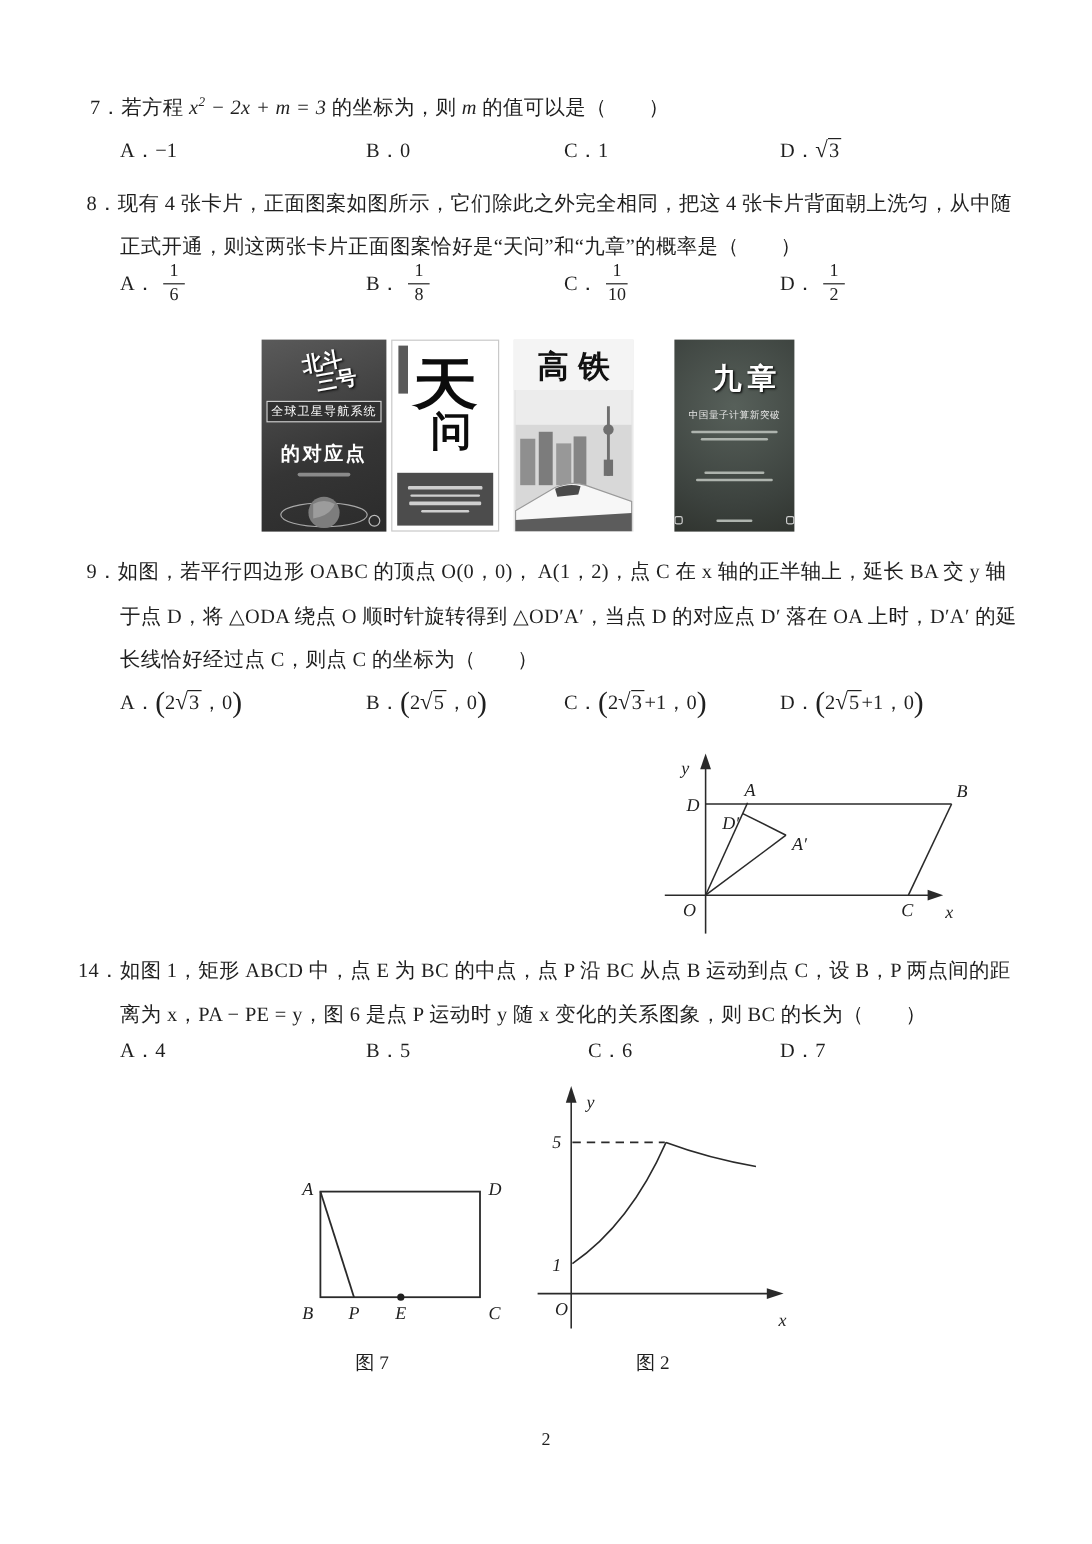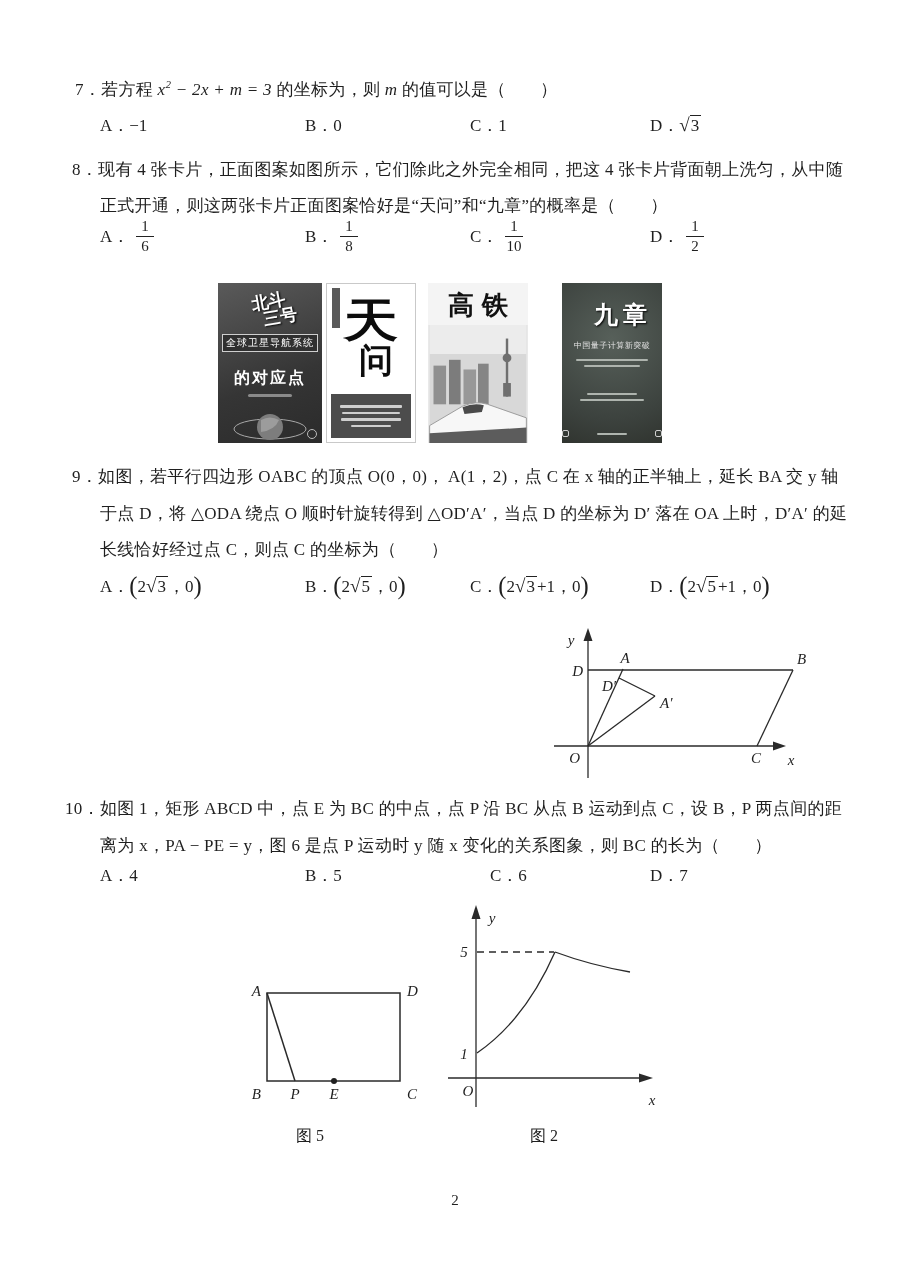--- a/index.html
+++ b/index.html
@@ -163,21 +163,21 @@
     <div class="dot"></div>
     <div class="jz-bar" style="width:30px;margin-top:3px"></div>
     <div class="dot"></div>
   </div>
 </div>
 
 <div class="abs qline" style="left:72px;top:465px">
   <span>9．</span><span>如图，若平行四边形 OABC 的顶点 O(0，0)，  A(1，2)，点 C 在 x 轴的正半轴上，延长 BA 交 y 轴</span>
 </div>
 <div class="abs qline" style="left:100px;top:502px">
-  <span>于点 D，将 △ODA 绕点 O 顺时针旋转得到 △OD′A′，当点 D 的坐标为 D′ 落在 OA 上时，D′A′ 的延</span>
+  <span>于点 D，将 △ODA 绕点 O 顺时针旋转得到 △OD′A′，当点 D 的对应点 D′ 落在 OA 上时，D′A′ 的延</span>
 </div>
 <div class="abs qline" style="left:100px;top:538px">
   <span>长线恰好经过点 C，则点 C 的坐标为（　　）</span>
 </div>
 
 <span class="abs opt" style="left:100px;top:572px"><span>A．</span><span class="bigp">(</span><span>2</span><span class="sqrt"><span class="rt">√</span><span class="rad">3</span></span><span>，0</span><span class="bigp">)</span></span>
 <span class="abs opt" style="left:305px;top:572px"><span>B．</span><span class="bigp">(</span><span>2</span><span class="sqrt"><span class="rt">√</span><span class="rad">5</span></span><span>，0</span><span class="bigp">)</span></span>
 <span class="abs opt" style="left:470px;top:572px"><span>C．</span><span class="bigp">(</span><span>2</span><span class="sqrt"><span class="rt">√</span><span class="rad">3</span></span><span>+1，0</span><span class="bigp">)</span></span>
 <span class="abs opt" style="left:650px;top:572px"><span>D．</span><span class="bigp">(</span><span>2</span><span class="sqrt"><span class="rt">√</span><span class="rad">5</span></span><span>+1，0</span><span class="bigp">)</span></span>
 
@@ -196,21 +196,21 @@
   <text x="40" y="145" text-anchor="end">O</text>
   <text x="43" y="58" text-anchor="end">D</text>
   <text x="85" y="45" text-anchor="middle">A</text>
   <text x="257" y="46" text-anchor="start">B</text>
   <text x="76" y="73" text-anchor="end">D′</text>
   <text x="120" y="90" text-anchor="start">A′</text>
   <text x="216" y="145" text-anchor="middle">C</text>
 </svg>
 
 <div class="abs qline" style="left:65px;top:797px">
-  <span>10．</span><span>如图 1，矩形 ABCD 中，点 E 为 BC 的中点，点 P 沿 BC 从点 B 运动到点 C，设 B，P 两点间的距</span>
+  <span>14．</span><span>如图 1，矩形 ABCD 中，点 E 为 BC 的中点，点 P 沿 BC 从点 B 运动到点 C，设 B，P 两点间的距</span>
 </div>
 <div class="abs qline" style="left:100px;top:834px">
   <span>离为 x，PA − PE = y，图 6 是点 P 运动时 y 随 x 变化的关系图象，则 BC 的长为（　　）</span>
 </div>
 <span class="abs opt" style="left:100px;top:864px"><span>A．</span><span>4</span></span>
 <span class="abs opt" style="left:305px;top:864px"><span>B．</span><span>5</span></span>
 <span class="abs opt" style="left:490px;top:864px"><span>C．</span><span>6</span></span>
 <span class="abs opt" style="left:650px;top:864px"><span>D．</span><span>7</span></span>
 
 <svg class="abs" style="left:215px;top:958px" width="250" height="160" viewBox="0 0 250 160">
@@ -233,16 +233,16 @@
   <line class="ln" x1="37" y1="57" x2="114" y2="57" stroke-dasharray="7 5"></line>
   <path class="ln" d="M37,158 Q85,125 115,57" stroke-width="1.4"></path>
   <path class="ln" d="M115,57 Q150,70 190,77" stroke-width="1.4"></path>
   <text x="52" y="28" text-anchor="middle">y</text>
   <text x="212" y="210" text-anchor="middle">x</text>
   <text x="28" y="201" text-anchor="middle">O</text>
   <text x="24" y="62" text-anchor="middle" font-style="normal">5</text>
   <text x="24" y="164" text-anchor="middle" font-style="normal">1</text>
 </svg>
 
-<div class="abs caption" style="left:296px;top:1126px">图 5</div>
+<div class="abs caption" style="left:296px;top:1126px">图 7</div>
 <div class="abs caption" style="left:530px;top:1126px">图 2</div>
 
 <div class="abs pagenum" style="top:1192px">2</div>
 
 </body></html>

